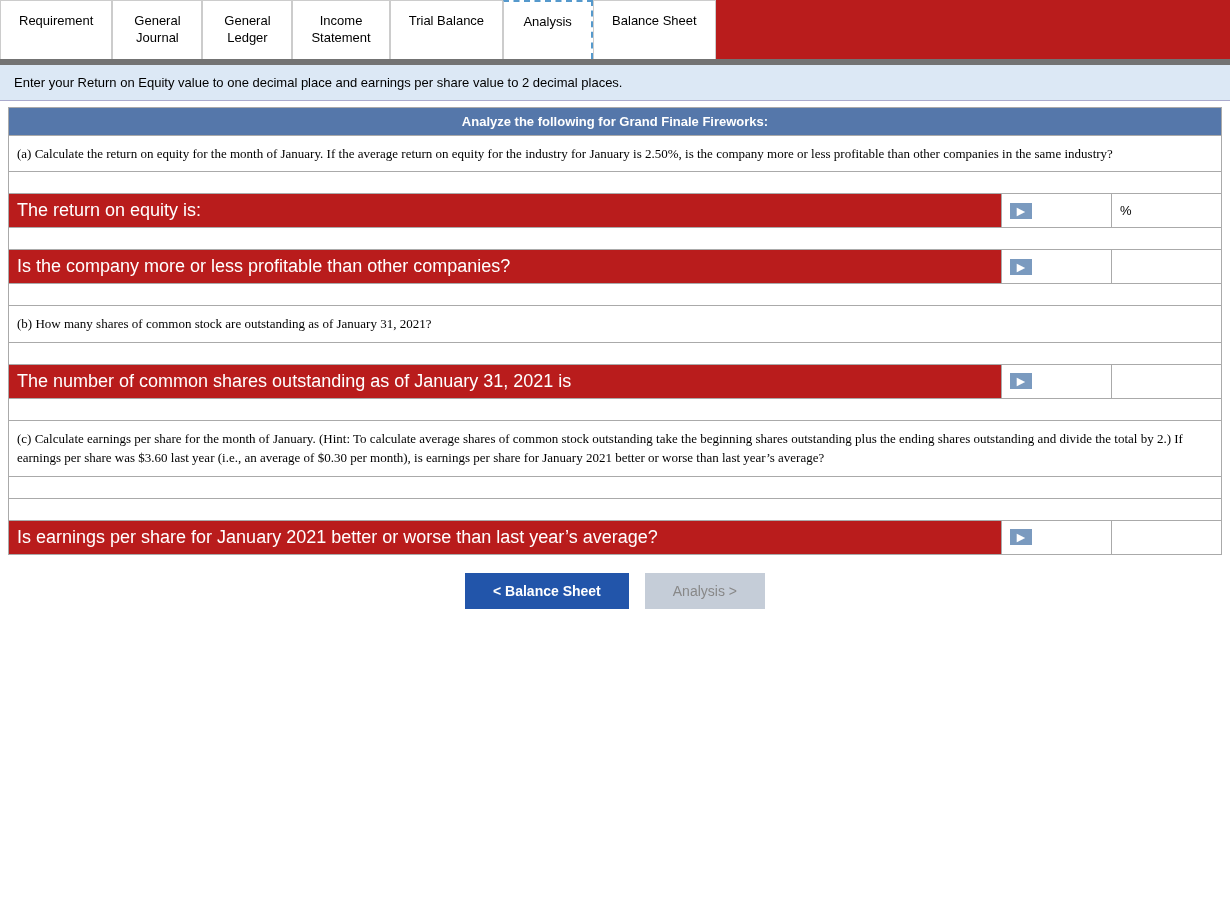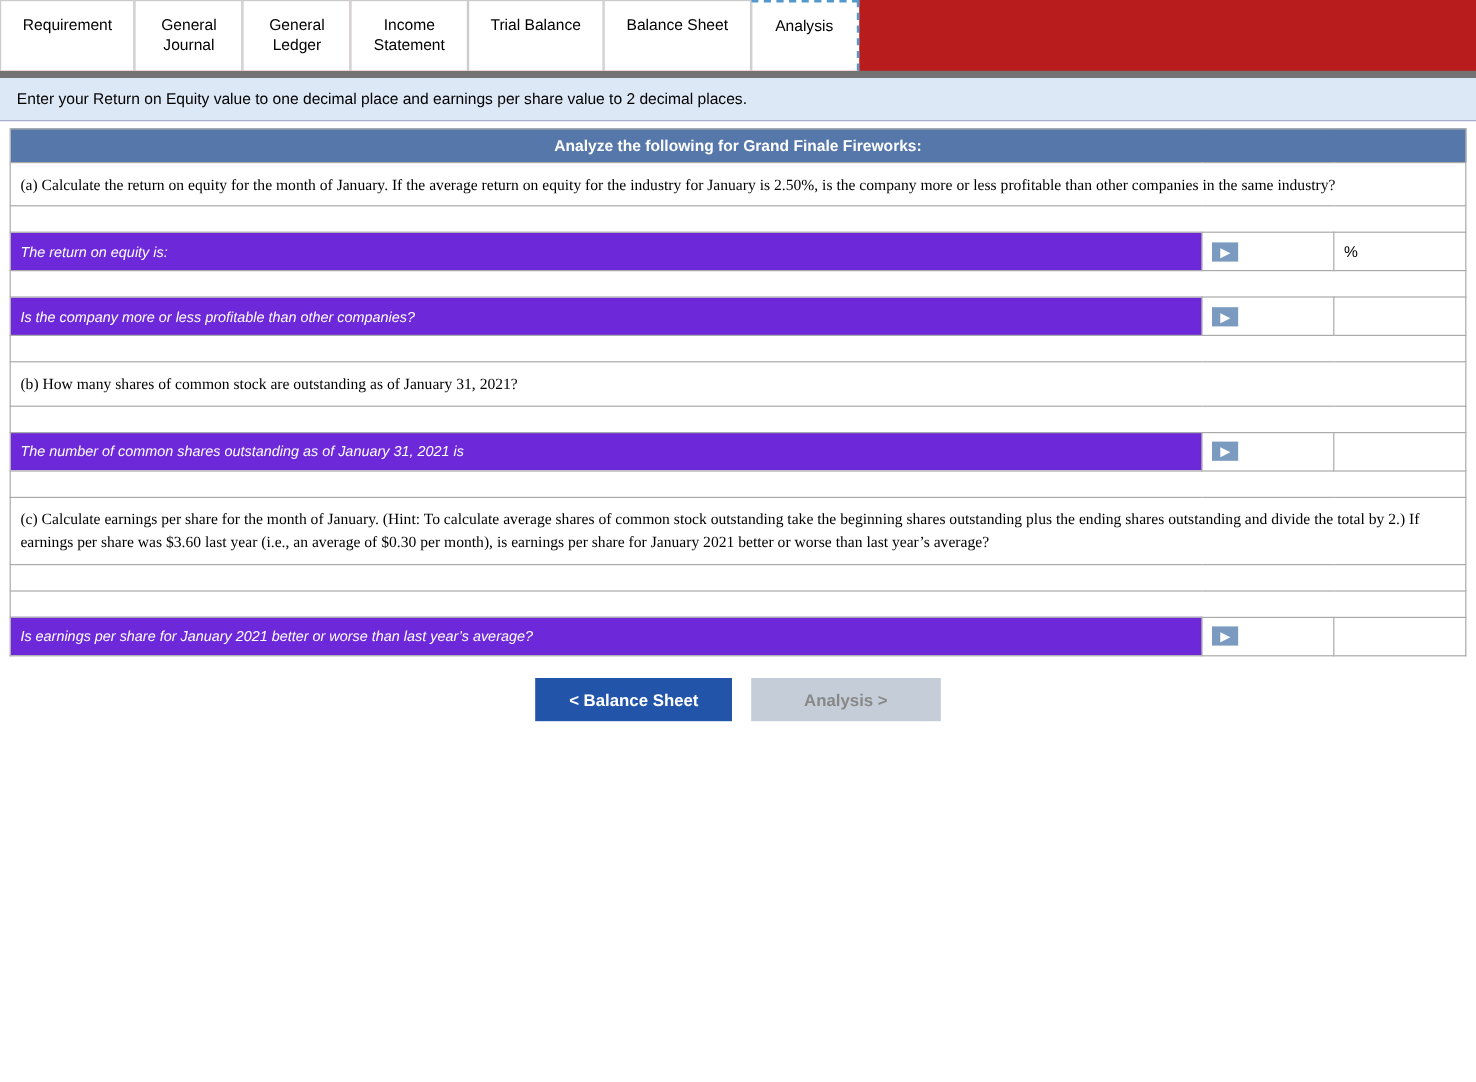--- a/index.html
+++ b/index.html
@@ -62,24 +62,23 @@
       width: 100%;
       border-collapse: collapse;
       border: 1px solid #aaa;
     }
     .analysis-table td, .analysis-table th {
       border: 1px solid #aaa;
       padding: 6px 8px;
       vertical-align: middle;
     }
     .row-blue {
-      background: #6d28d9;
-      color: #fff;
-      font-size: 12px;
-      font-style: italic;
+      background: #b91c1c;
+      color: #fff;
+      font-size: 18px;
     }
     .row-empty {
       background: #fff;
       height: 22px;
     }
     .row-input-cell {
       width: 110px;
       background: #fff;
     }
     .row-input-cell input {
@@ -127,37 +126,37 @@
       border: none;
       padding: 10px 28px;
       font-size: 14px;
       cursor: pointer;
       font-weight: bold;
     }
     .btn-next {
       background: #c5cdd8;
       color: #888;
       border: none;
-      padding: 10px 44px;
+      padding: 10px 28px;
       font-size: 14px;
       cursor: pointer;
-      font-weight: bold;
+      font-weight: normal;
     }
   </style>
 </head>
 <body>
 
 <div class="tab-bar">
   <div class="tab">Requirement</div>
   <div class="tab">General<br>Journal</div>
   <div class="tab">General<br>Ledger</div>
   <div class="tab">Income<br>Statement</div>
   <div class="tab">Trial Balance</div>
+  <div class="tab active">Analysis</div>
   <div class="tab">Balance Sheet</div>
-  <div class="tab active">Analysis</div>
 </div>
 
 <div class="instruction-bar">
   <span>Enter your Return on Equity value to one decimal place and earnings per share value to 2 decimal places.</span>
 </div>
 
 <div class="main-content">
 
   <table class="analysis-table">
 

